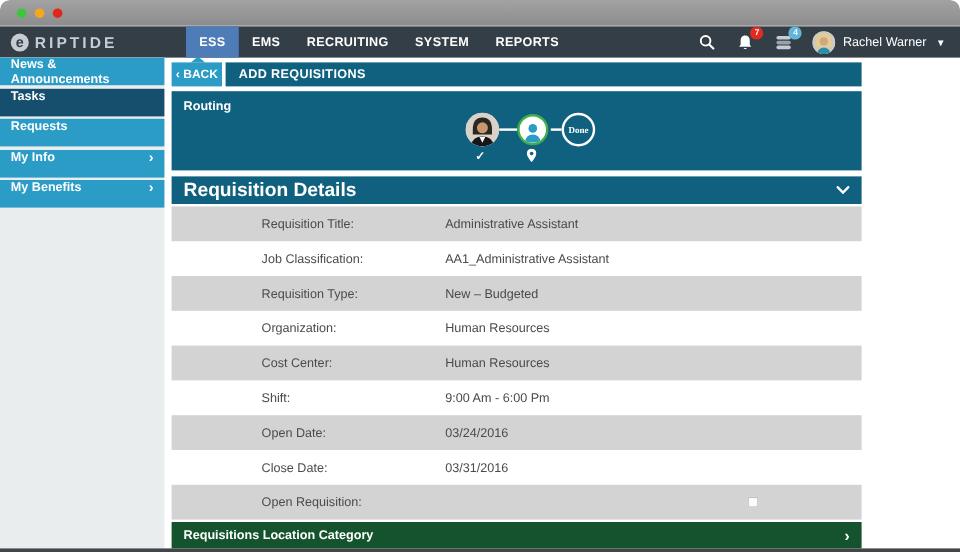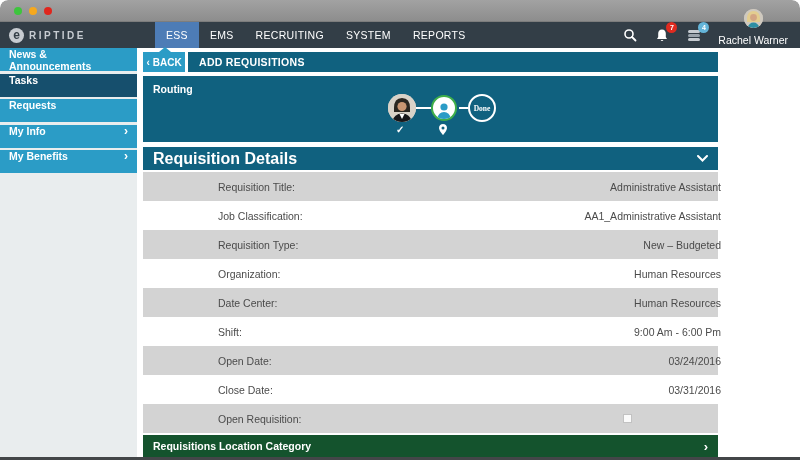--- a/index.html
+++ b/index.html
@@ -14,31 +14,31 @@
   .light { width:8px; height:8px; border-radius:50%; }
   .light.green { background:#3dc53d; }
   .light.yellow { background:#f5a81e; }
   .light.red { background:#e0261d; }
 
   
   .navbar { position:absolute; left:0; top:22px; width:800px; height:26px; background:#333e47; display:flex; align-items:stretch; }
   .logo { display:flex; align-items:center; gap:5px; padding-left:9px; width:150px; }
   .logo-mark { width:15px; height:15px; border-radius:50%; background:#c7ccd1; color:#333e47;
     font-size:12px; font-weight:bold; display:flex; align-items:center; justify-content:center; line-height:1; }
-  .logo-text { color:#c7ccd1; font-size:10px; font-weight:bold; letter-spacing:2.5px; }
+  .logo-text { color:#c7ccd1; font-size:13px; font-weight:bold; letter-spacing:2.5px; }
   .tabs { display:flex; align-items:stretch; margin-left:5px; }
-  .tab { color:#ffffff; font-size:10.5px; font-weight:normal; display:flex; align-items:center; padding:0 11px; letter-spacing:.3px; }
+  .tab { color:#ffffff; font-size:10.5px; font-weight:bold; display:flex; align-items:center; padding:0 11px; letter-spacing:.3px; }
   .tab.active { background:#4d7cb6; }
   .nav-right { position:absolute; right:0; top:0; height:26px; display:flex; align-items:center; gap:16px; padding-right:12px; }
   .nav-icon { position:relative; width:16px; height:16px; display:flex; align-items:center; justify-content:center; }
   .badge { position:absolute; top:-5px; right:-7px; min-width:11px; height:11px; border-radius:6px; color:#fff;
     font-size:7px; font-weight:bold; display:flex; align-items:center; justify-content:center; padding:0 2px; }
   .badge.red { background:#e02b20; }
   .badge.blue { background:#64b5d9; }
-  .user { display:flex; align-items:center; gap:6px;flex-direction:column; }
+  .user { display:flex; align-items:center; gap:6px; }
   .user-name { color:#ffffff; font-size:10.5px; }
   .caret-down { color:#ffffff; font-size:8px; margin-left:2px; }
   .avatar-sm { width:19px; height:19px; border-radius:50%; overflow:hidden; background:#cfc9bf; }
 
   
   .sidebar { position:absolute; left:0; top:48px; width:137px; height:409px; background:#e9edee; }
   .side-item { height:23px; margin-bottom:2.5px; background:#2b9cc6; color:#ffffff; font-size:10.5px; font-weight:bold;
     display:flex; align-items:flex-start; padding:0 9px; }
   .side-item.selected { background:#164f6d; }
   .side-item .spacer { flex:1; }
@@ -71,21 +71,21 @@
   .mark-pin { left:284px; }
 
   .section-header { margin-top:5px; height:23px; background:#10617f; color:#fff; font-size:16px; font-weight:bold;
     display:flex; align-items:center; padding:0 10px; }
   .section-header .spacer { flex:1; }
 
   .rows { margin-top:2px; }
   .row { position:relative; height:29px; display:flex; align-items:center; font-size:10.5px; color:#4b4b4b; }
   .row.gray { background:#d3d3d3; }
   .row-label { position:absolute; left:75px; }
-  .row-value { position:absolute; left:228px; width:350px; text-align:right; }
+  .row-value { position:absolute; left:228px; width:350px; text-align:left; }
   .checkbox { position:absolute; left:480px; width:9px; height:9px; background:#fbfbfb; border:1px solid #c2c2c2; }
 
   .footer-bar { margin-top:2px; height:22px; background:#14532d; color:#fff; font-size:10.5px; font-weight:bold;
     display:flex; align-items:center; padding:0 10px; }
   .footer-bar .spacer { flex:1; }
   .chev-right-white { color:#fff; font-size:13px; font-weight:bold; line-height:1; }
 
   .bottom-edge { position:absolute; left:0; bottom:0; width:800px; height:3px; background:#434648; }
 </style>
 </head>
@@ -235,21 +235,21 @@
       </div>
       <div class="row gray">
         <span class="row-label">Requisition Type:</span>
         <span class="row-value">New – Budgeted</span>
       </div>
       <div class="row">
         <span class="row-label">Organization:</span>
         <span class="row-value">Human Resources</span>
       </div>
       <div class="row gray">
-        <span class="row-label">Date Center:</span>
+        <span class="row-label">Cost Center:</span>
         <span class="row-value">Human Resources</span>
       </div>
       <div class="row">
         <span class="row-label">Shift:</span>
         <span class="row-value">9:00 Am - 6:00 Pm</span>
       </div>
       <div class="row gray">
         <span class="row-label">Open Date:</span>
         <span class="row-value">03/24/2016</span>
       </div>

